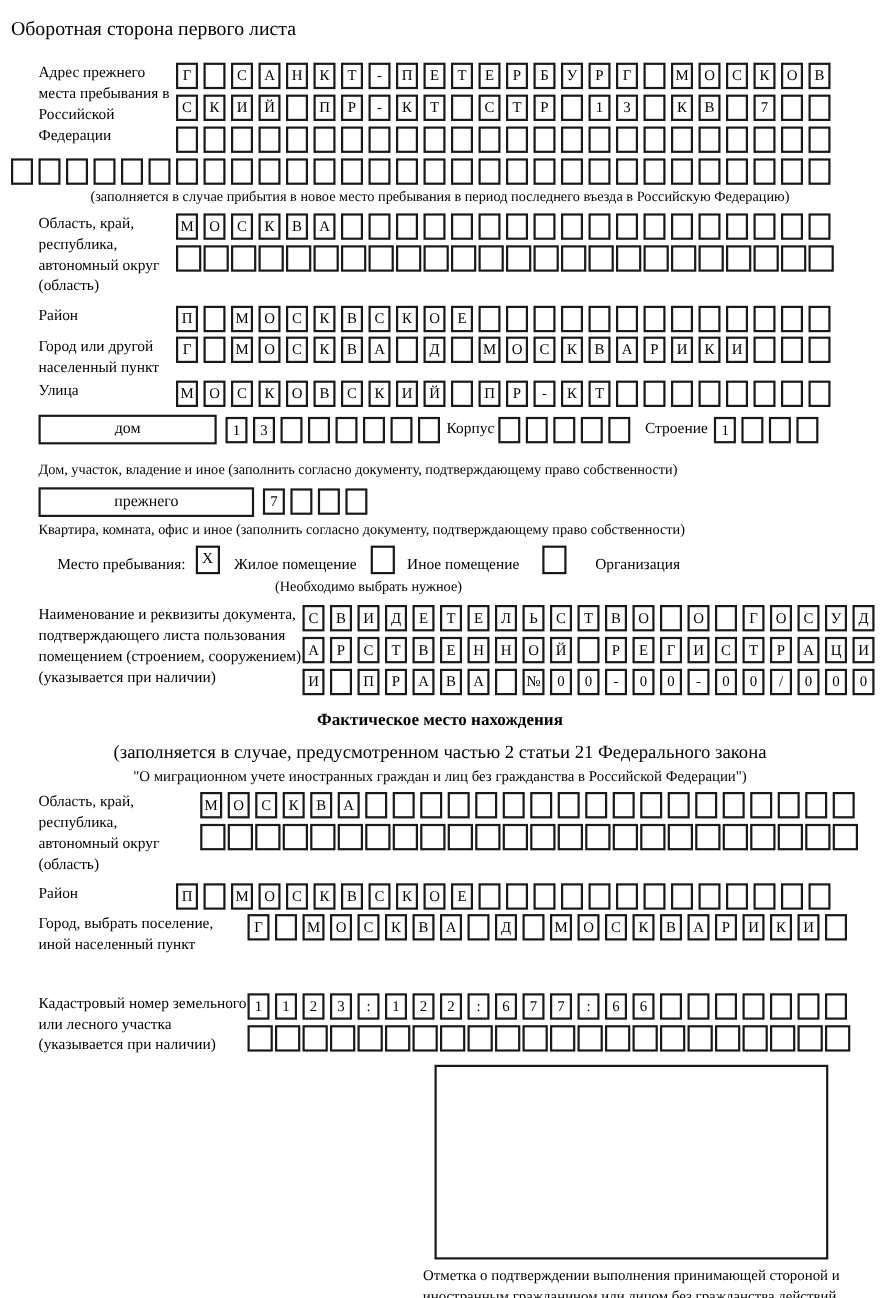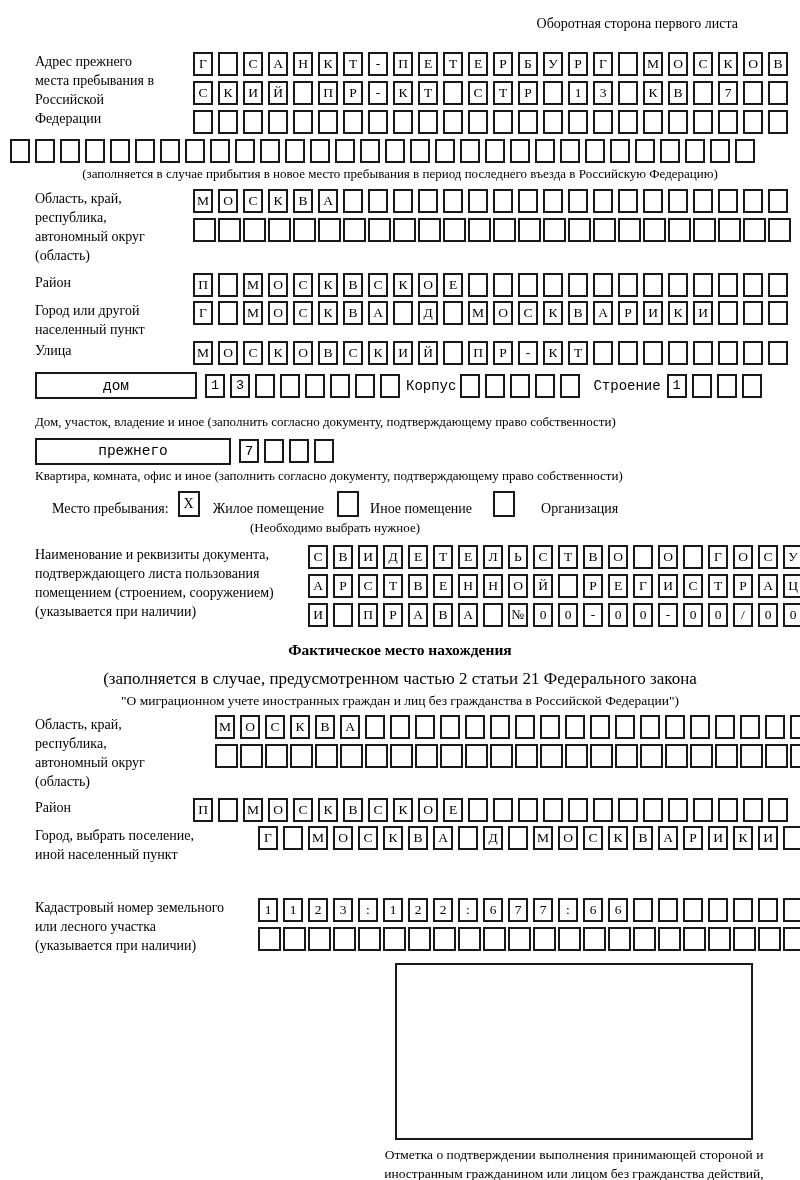--- a/index.html
+++ b/index.html
@@ -2,41 +2,41 @@
 <html><head>
 <meta charset="utf-8">
 <style>
   html,body{margin:0;padding:0;background:#fff;}
   body{
     width:800px;height:1180px;overflow:hidden;color:#000;
     font-family:"Liberation Serif","DejaVu Serif",serif;
     -webkit-font-smoothing:antialiased;
   }
   .page{padding:16px 10px 0 10px;box-sizing:border-box;}
-  .hdr-right{font-size:14px;text-align:right;padding-right:52px;}
-  .field{display:flex;align-items:flex-start;gap:33px;}
+  .hdr-right{font-size:18px;padding-right:52px;}
+  .field{display:flex;align-items:flex-start;}
   .label{font-size:14px;line-height:1.36;flex:none;padding-left:25px;box-sizing:border-box;}
   .rows{display:flex;flex-direction:column;gap:5px;}
   .boxrow{display:flex;gap:5px;}
   .boxrow.tight{gap:2px;}
   .cbox{
     width:20px;height:24px;box-sizing:border-box;border:2px solid #191919;
     display:inline-flex;align-items:center;justify-content:center;
     font-size:13.5px;flex:none;background:#fff;
   }
   .boxrow.tight .cbox{width:23px;}
   .caption{font-size:13px;line-height:1.3;}
   .center{text-align:center;}
   .sec-title{font-size:15.5px;font-weight:bold;text-align:center;}
   .widebox{
     height:27px;box-sizing:border-box;border:2px solid #191919;background:#fff;
     display:flex;align-items:center;justify-content:center;font-size:14.5px;flex:none;
   }
   .inline-label{font-size:14px;flex:none;}
-  .houserow{display:flex;align-items:center;margin-left:25px;font-family:Liberation Mono, monospace;}
+  .houserow{display:flex;align-items:center;margin-left:25px;}
   .stayrow{display:flex;align-items:flex-end;margin-left:42px;font-size:14px;}
   .checkbox{
     width:22px;height:26px;box-sizing:border-box;border:2px solid #191919;flex:none;
     display:inline-flex;align-items:center;justify-content:center;font-size:14px;background:#fff;
   }
   .stamp-box{
     width:358px;height:177px;box-sizing:border-box;border:2px solid #191919;
     margin-left:385px;background:#fff;
   }
   .stamp-caption{width:420px;margin-left:354px;font-size:13.5px;line-height:1.42;text-align:center;}

